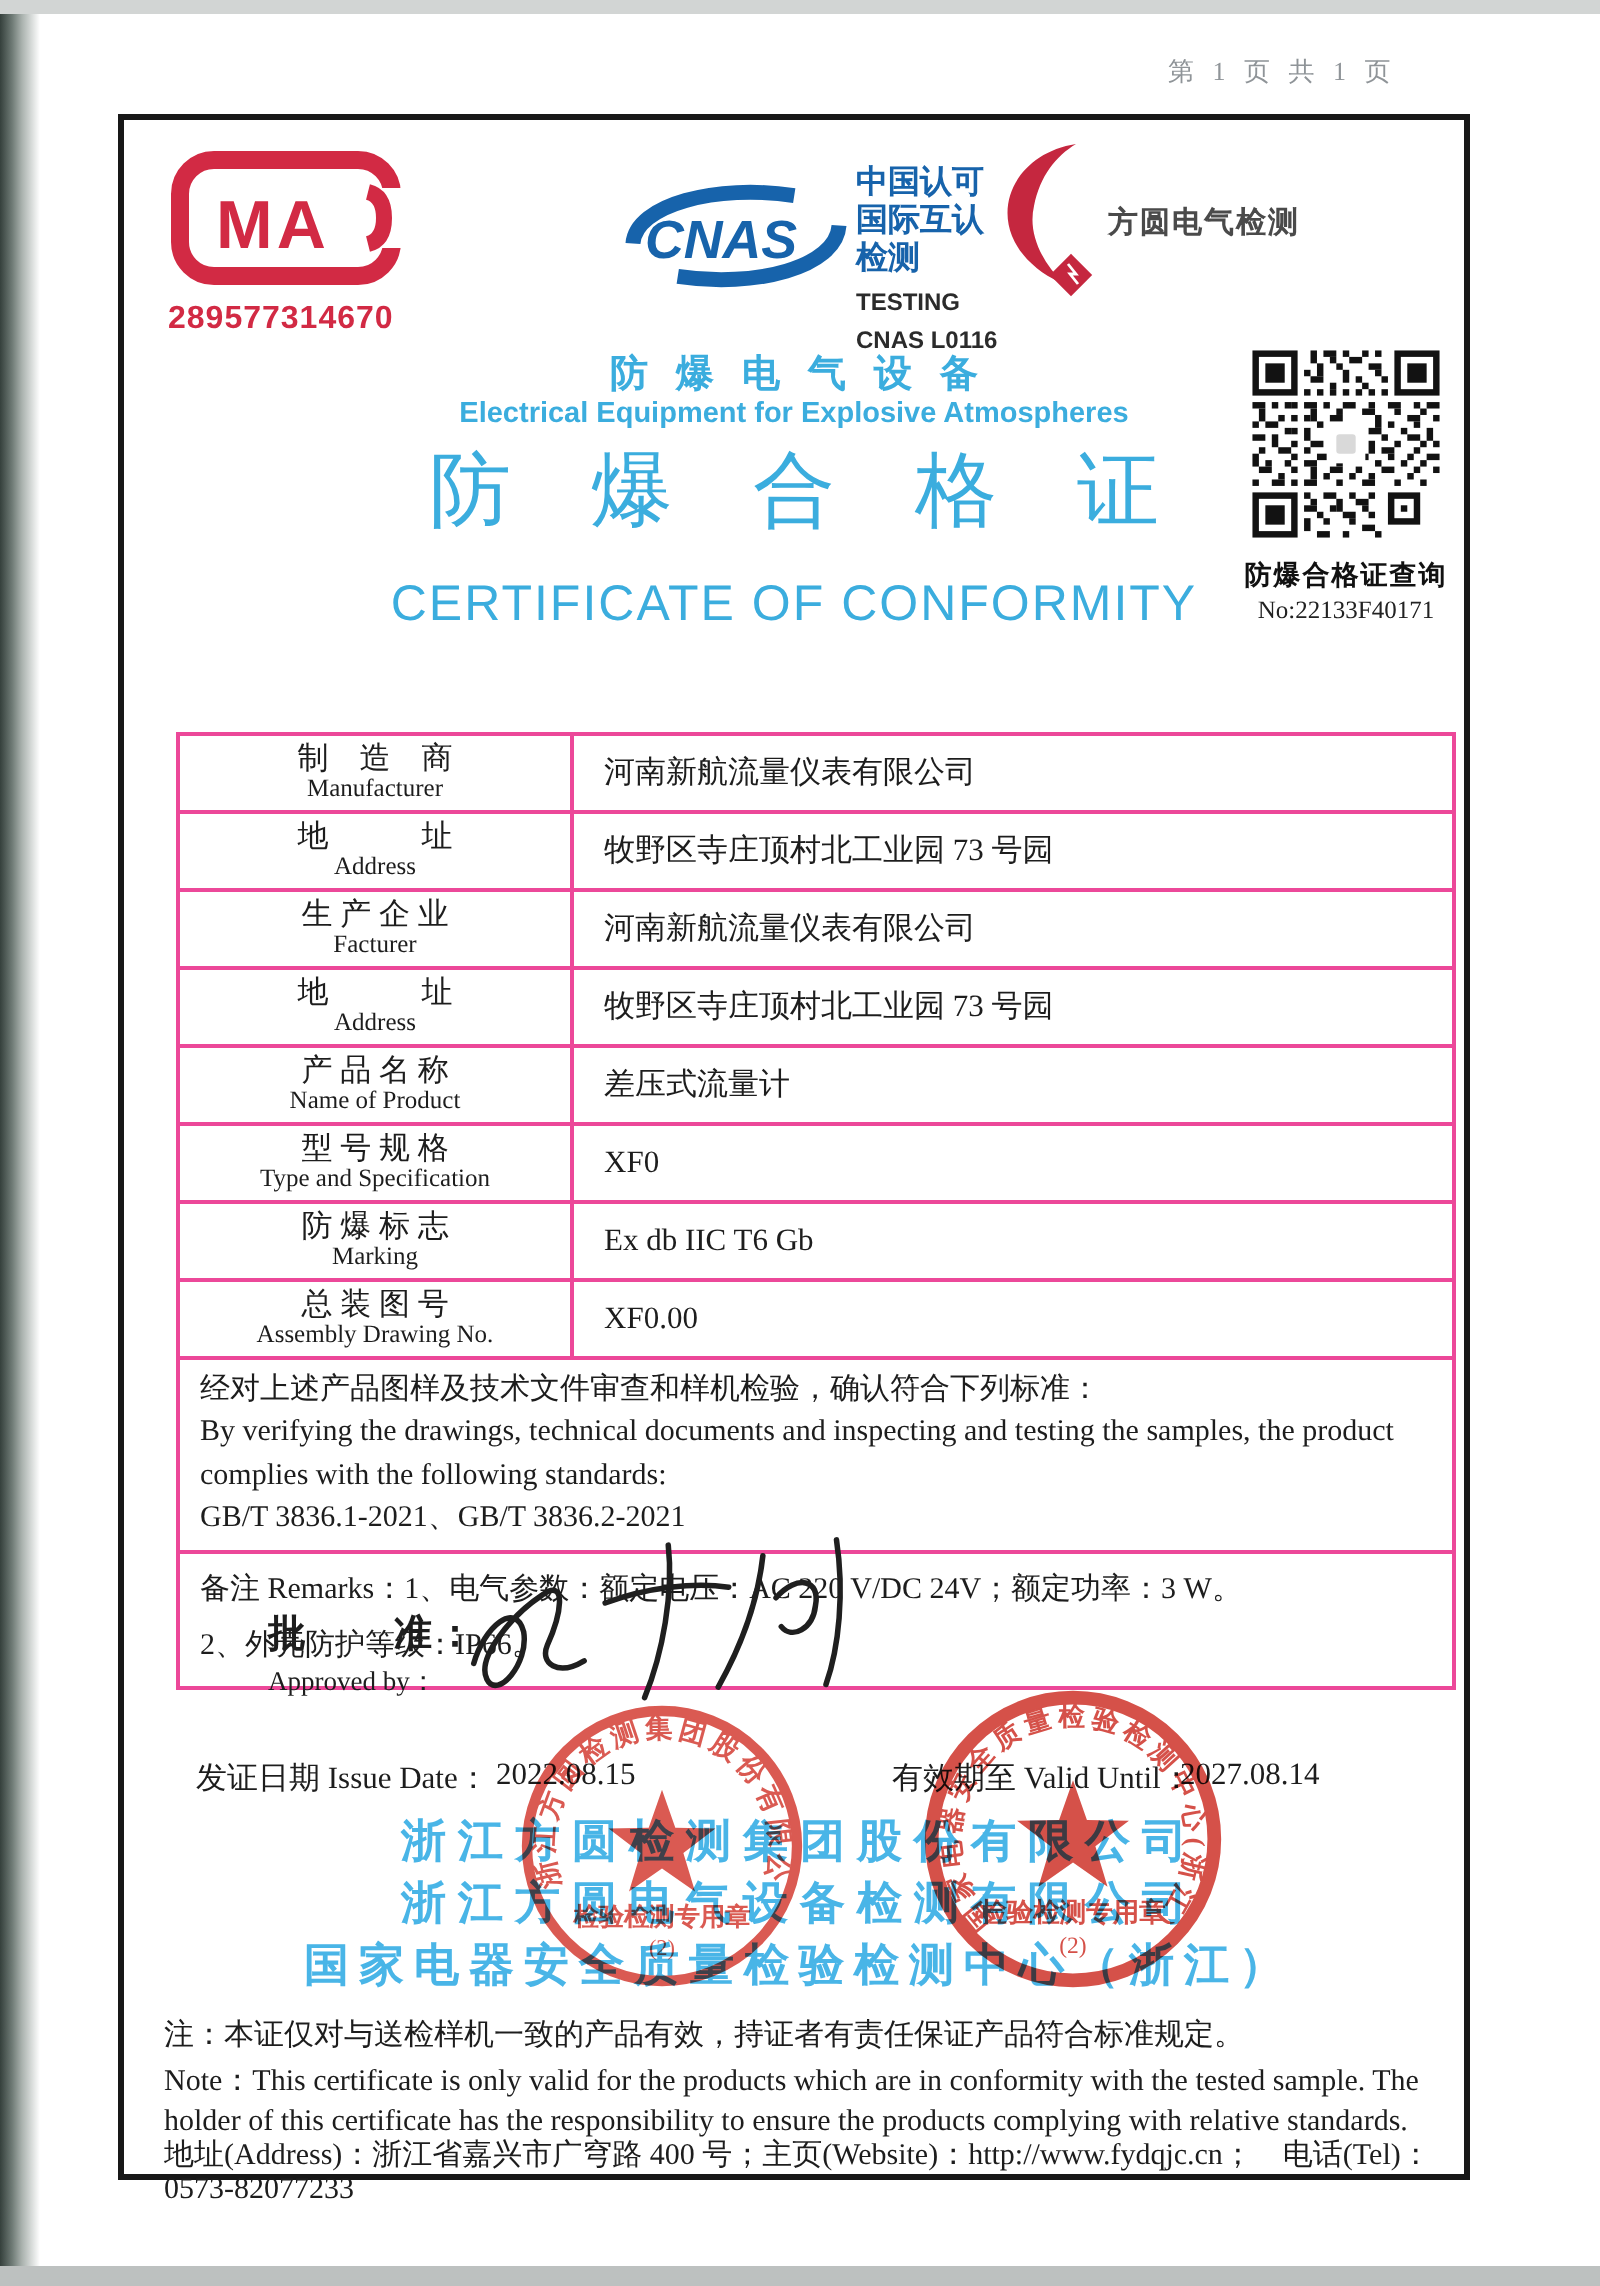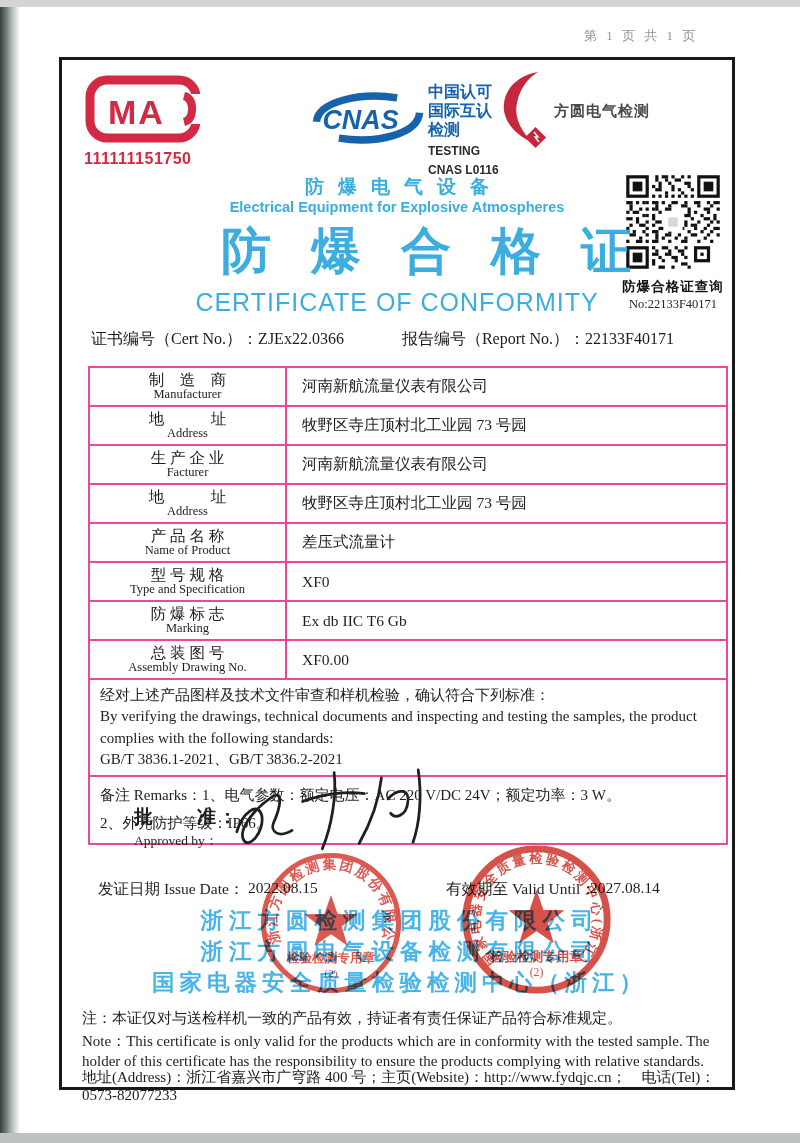--- a/index.html
+++ b/index.html
@@ -28,21 +28,21 @@
 
   
   .qr-block{position:absolute;left:558px;top:112px;width:106px;text-align:center;}
   .qr-block .cap{font-family:"Liberation Sans",sans-serif;font-weight:bold;font-size:13.5px;color:#111;letter-spacing:1px;margin-top:2px;}
   .qr-block .no{font-size:12.5px;color:#222;margin-top:1px;}
 
   
   .t-center{position:absolute;left:0;width:100%;text-align:center;color:#3badde;font-family:"Liberation Sans","DejaVu Sans",sans-serif;}
   .cn-sub{top:114px;font-size:19px;font-weight:bold;}
   .en-sub{top:139px;font-size:14.5px;font-weight:bold;}
-  .cn-title{top:158px;font-size:50px;font-weight:bold;padding-left:29px;}
+  .cn-title{top:158px;font-size:41px;font-weight:normal;}
   .en-title{top:228px;font-size:25px;letter-spacing:1px;}
   .sp{letter-spacing:var(--ls);margin-right:calc(-1 * var(--ls));}
 
   
   .cert-line{position:absolute;left:29px;top:269px;font-size:16px;}
   .cert-line .v1{margin-right:58px;}
 
   
   table.main{position:absolute;left:26px;top:306px;width:640px;border-collapse:collapse;table-layout:fixed;}
   table.main td{border:2px solid #ec4899;vertical-align:middle;}
@@ -87,21 +87,21 @@
 
 <div class="frame">
 
   <div class="logo-cma">
     <svg width="118" height="70" viewBox="0 0 118 70">
       <rect x="6" y="6" width="106" height="58" rx="17" fill="none" stroke="#d22a44" stroke-width="9"></rect>
       <rect x="98" y="20" width="22" height="30" fill="#ffffff"></rect>
       <path d="M100,22 q8,2 8,13 q0,11 -8,13" fill="none" stroke="#d22a44" stroke-width="8"></path>
       <text x="24" y="50" font-family="Liberation Sans,sans-serif" font-weight="bold" font-size="34" fill="#d22a44" letter-spacing="2">MA</text>
     </svg>
-    <div class="num">111111151750</div>
+    <div class="num">289577314670</div>
   </div>
 
 
   <svg class="logo-cnas" width="112" height="64" viewBox="0 0 150 70">
     <path d="M6,40 C8,14 62,0 114,8" fill="none" stroke="#1763ab" stroke-width="10"></path>
     <path d="M144,28 C142,56 88,70 36,62" fill="none" stroke="#1763ab" stroke-width="10"></path>
     <text x="14" y="50" font-family="Liberation Sans,sans-serif" font-weight="bold" font-style="italic" font-size="36" fill="#1763ab">CNAS</text>
   </svg>
   <div class="cnas-side">
     <div class="cn">中国认可</div>
@@ -273,23 +273,20 @@
     </svg>
     <div class="cap">防爆合格证查询</div>
     <div class="no">No:22133F40171</div>
   </div>
 
   <div class="t-center cn-sub"><span class="sp" style="--ls:14px">防爆电气设备</span></div>
   <div class="t-center en-sub">Electrical Equipment for Explosive Atmospheres</div>
   <div class="t-center cn-title"><span class="sp" style="--ls:40px">防爆合格证</span></div>
   <div class="t-center en-title">CERTIFICATE OF CONFORMITY</div>
 
-  <div class="cert-line">
-    <span>证书编号（Cert No.）：</span><span class="v1">ZJEx22.0366</span><span>报告编号（Report No.）：</span><span>22133F40171</span>
-  </div>
 
   <table class="main">
     <tbody>
         <tr>
       <td class="lblcell">
             <div class="lbl-cn">制　造　商</div>
             <div class="lbl-en">Manufacturer</div>
           </td>
       <td class="valcell">河南新航流量仪表有限公司</td>
     </tr>

